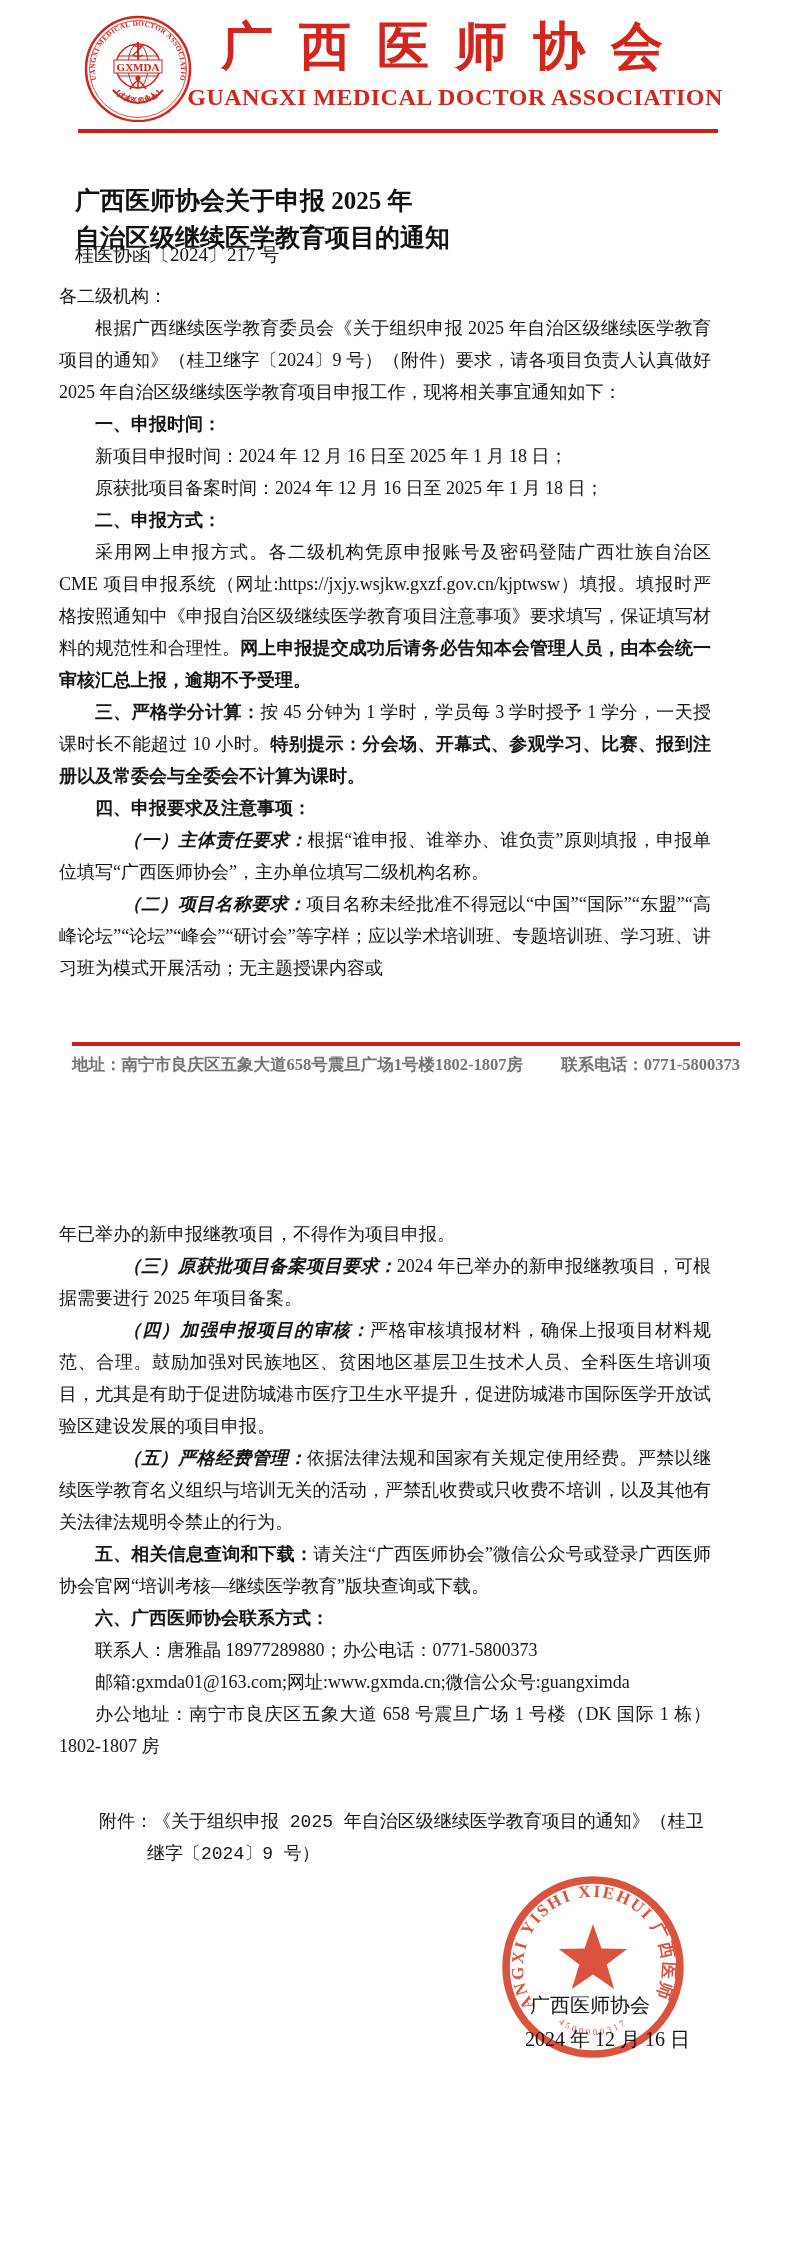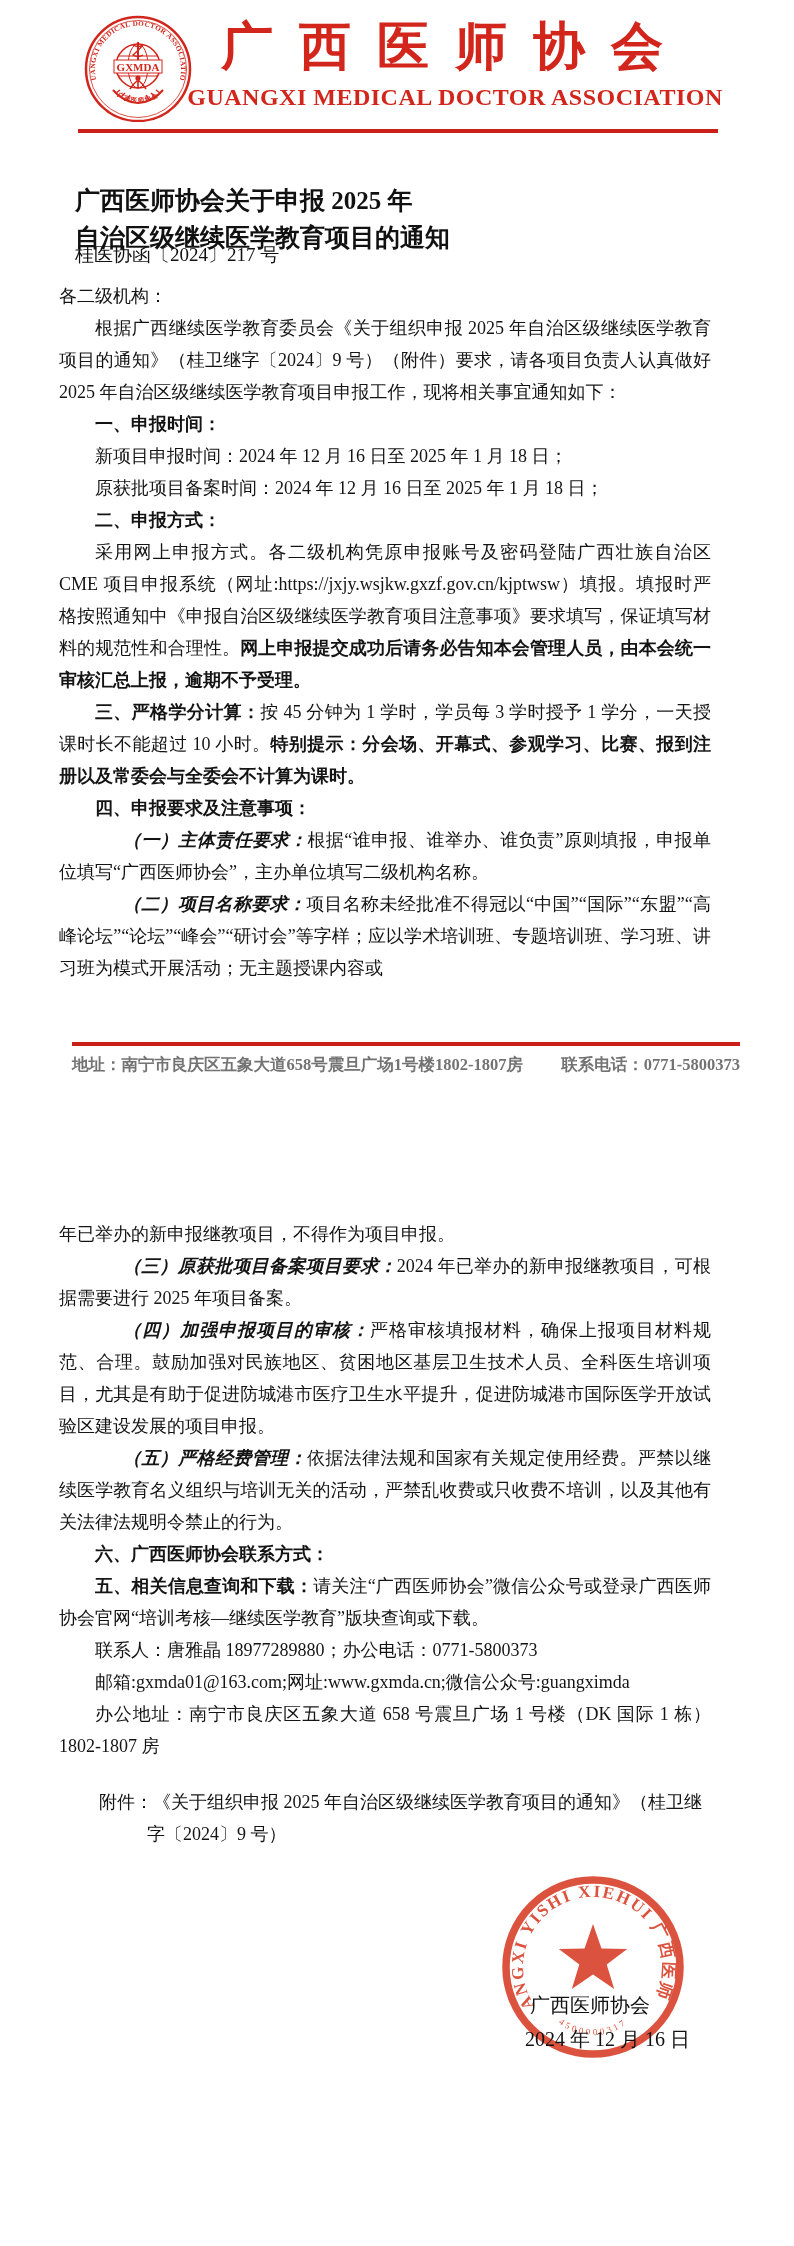--- a/index.html
+++ b/index.html
@@ -40,22 +40,22 @@
   }
   
   .body-block{position:absolute;left:59px;width:652px;font-size:18px;line-height:32px;color:#141414;}
   .body-1{top:280px;}
   .body-2{top:1218px;}
   .para{text-align:justify;overflow-wrap:anywhere;}
   .para.indent{text-indent:2em;}
   .bold{font-weight:bold;}
   .italic{font-style:italic;margin-left:28px;}
   .para.attachment{
-    margin-top:24px;
-    padding-left:88px;text-indent:-48px;text-align:left;
+    margin-top:44px;
+    padding-left:88px;text-indent:-48px;text-align:left;font-family:Liberation Mono, monospace;
   }
   
   .footer-divider{
     position:absolute;left:72px;top:1042px;width:668px;height:4px;background:#c9201a;
   }
   .footer-line{
     position:absolute;left:72px;top:1052px;width:668px;
     display:flex;justify-content:space-between;
     color:#737373;font-size:16.5px;font-weight:bold;line-height:26px;white-space:nowrap;
   }
@@ -138,22 +138,22 @@
   <div class="footer-line">
     <span>地址：南宁市良庆区五象大道658号震旦广场1号楼1802-1807房</span>
     <span>联系电话：0771-5800373</span>
   </div>
 
   <div class="body-block body-2">
       <div class="para"><span>年已举办的新申报继教项目，不得作为项目申报。</span></div>
       <div class="para indent"><span class="bold italic">（三）原获批项目备案项目要求：</span><span>2024 年已举办的新申报继教项目，可根据需要进行 2025 年项目备案。</span></div>
       <div class="para indent"><span class="bold italic">（四）加强申报项目的审核：</span><span>严格审核填报材料，确保上报项目材料规范、合理。鼓励加强对民族地区、贫困地区基层卫生技术人员、全科医生培训项目，尤其是有助于促进防城港市医疗卫生水平提升，促进防城港市国际医学开放试验区建设发展的项目申报。</span></div>
       <div class="para indent"><span class="bold italic">（五）严格经费管理：</span><span>依据法律法规和国家有关规定使用经费。严禁以继续医学教育名义组织与培训无关的活动，严禁乱收费或只收费不培训，以及其他有关法律法规明令禁止的行为。</span></div>
+      <div class="para indent"><span class="bold">五、相关信息查询和下载：</span><span>请关注“广西医师协会”微信公众号或登录广西医师协会官网“培训考核—继续医学教育”版块查询或下载。</span></div>
       <div class="para indent"><span class="bold">六、广西医师协会联系方式：</span></div>
-      <div class="para indent"><span class="bold">五、相关信息查询和下载：</span><span>请关注“广西医师协会”微信公众号或登录广西医师协会官网“培训考核—继续医学教育”版块查询或下载。</span></div>
       <div class="para indent"><span>联系人：唐雅晶 18977289880；办公电话：0771-5800373</span></div>
       <div class="para indent"><span>邮箱:gxmda01@163.com;网址:www.gxmda.cn;微信公众号:guangximda</span></div>
       <div class="para indent"><span>办公地址：南宁市良庆区五象大道 658 号震旦广场 1 号楼（DK 国际 1 栋）1802-1807 房</span></div>
       <div class="para attachment"><span>附件：《关于组织申报 2025 年自治区级继续医学教育项目的通知》（桂卫继字〔2024〕9 号）</span></div>
     </div>
 
   <div class="signature-org">广西医师协会</div>
   <div class="signature-date">2024 年 12 月 16 日</div>
 
   <div class="seal">

